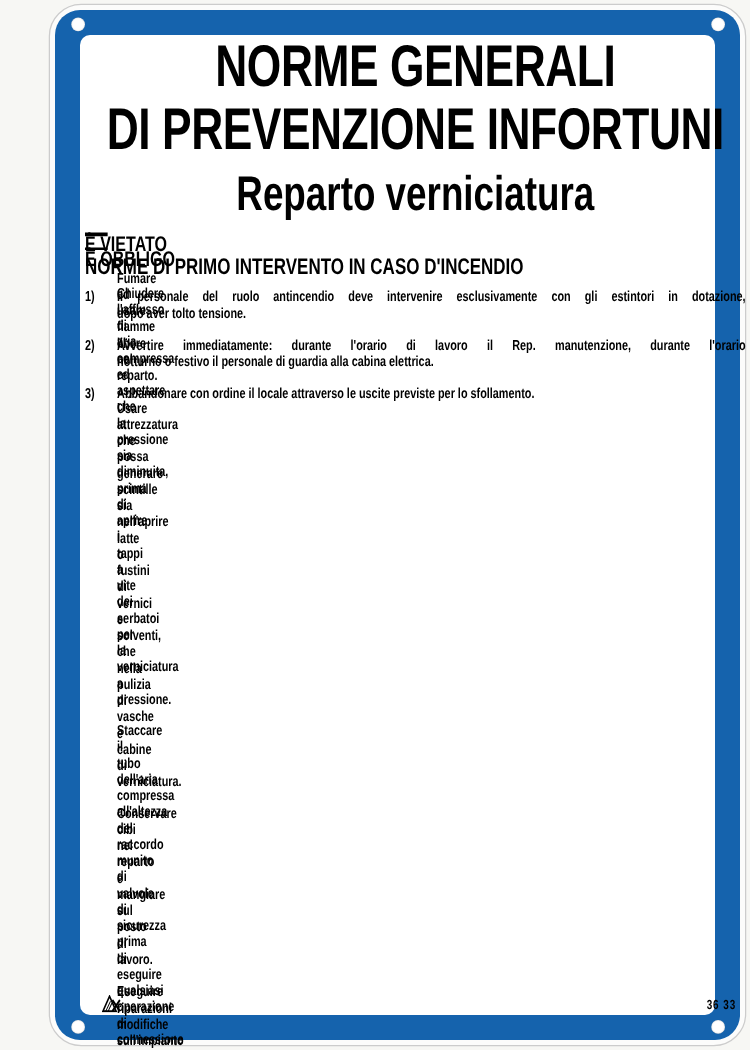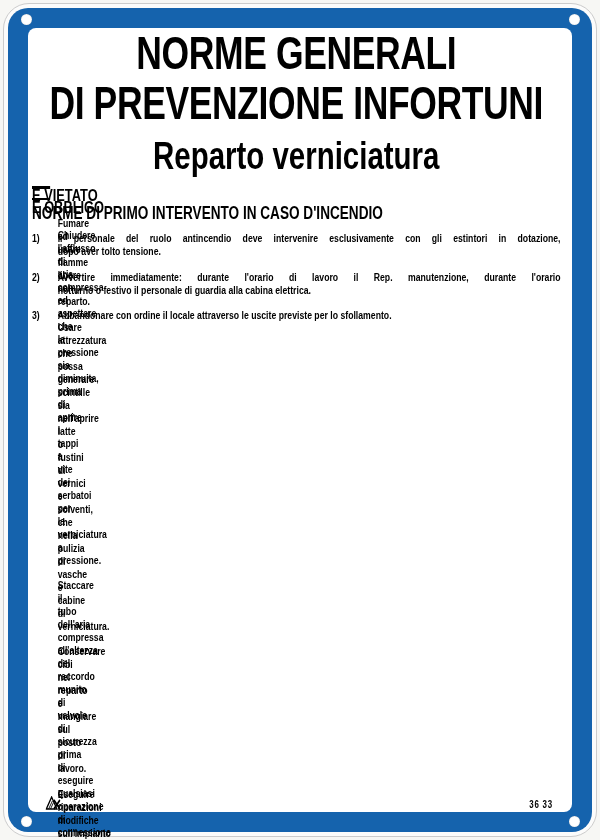--- a/index.html
+++ b/index.html
@@ -1,18 +1,18 @@
 <!DOCTYPE html>
 <html style="--frame-blue: #1563ad; --panel: #ffffff; --text: #000000;"><head>
 <meta charset="utf-8">
 <style>
   html,body{margin:0;padding:0;background:#e9e9e6;font-family:"Liberation Sans",sans-serif;}
   .stage{position:relative;width:600px;height:840px;background:#f7f7f4;overflow:hidden;}
   
-  .plate{position:absolute;inset:3px;background:#fcfcfb;border:1px solid #cccccc;border-radius:26px;}
+  .plate{position:absolute;inset:3px;background:#fcfcfb;border:1px solid #cccccc;border-radius:26px;margin-left:36px;}
   
   .frame{position:absolute;inset:4px;background:var(--frame-blue,#1563ad);border-radius:20px;}
   
   .panel{position:absolute;inset:20px;background:var(--panel,#ffffff);border-radius:8px;}
   .screw{position:absolute;width:11px;height:11px;border-radius:50%;background:#fff;box-shadow:inset 0 0 1px rgba(0,0,0,.35);}
   .screw.tl{left:12.5px;top:5.5px;}
   .screw.tr{right:12.5px;top:5.5px;}
   .screw.bl{left:12.5px;bottom:5.5px;}
   .screw.br{right:12.5px;bottom:5.5px;}
 

